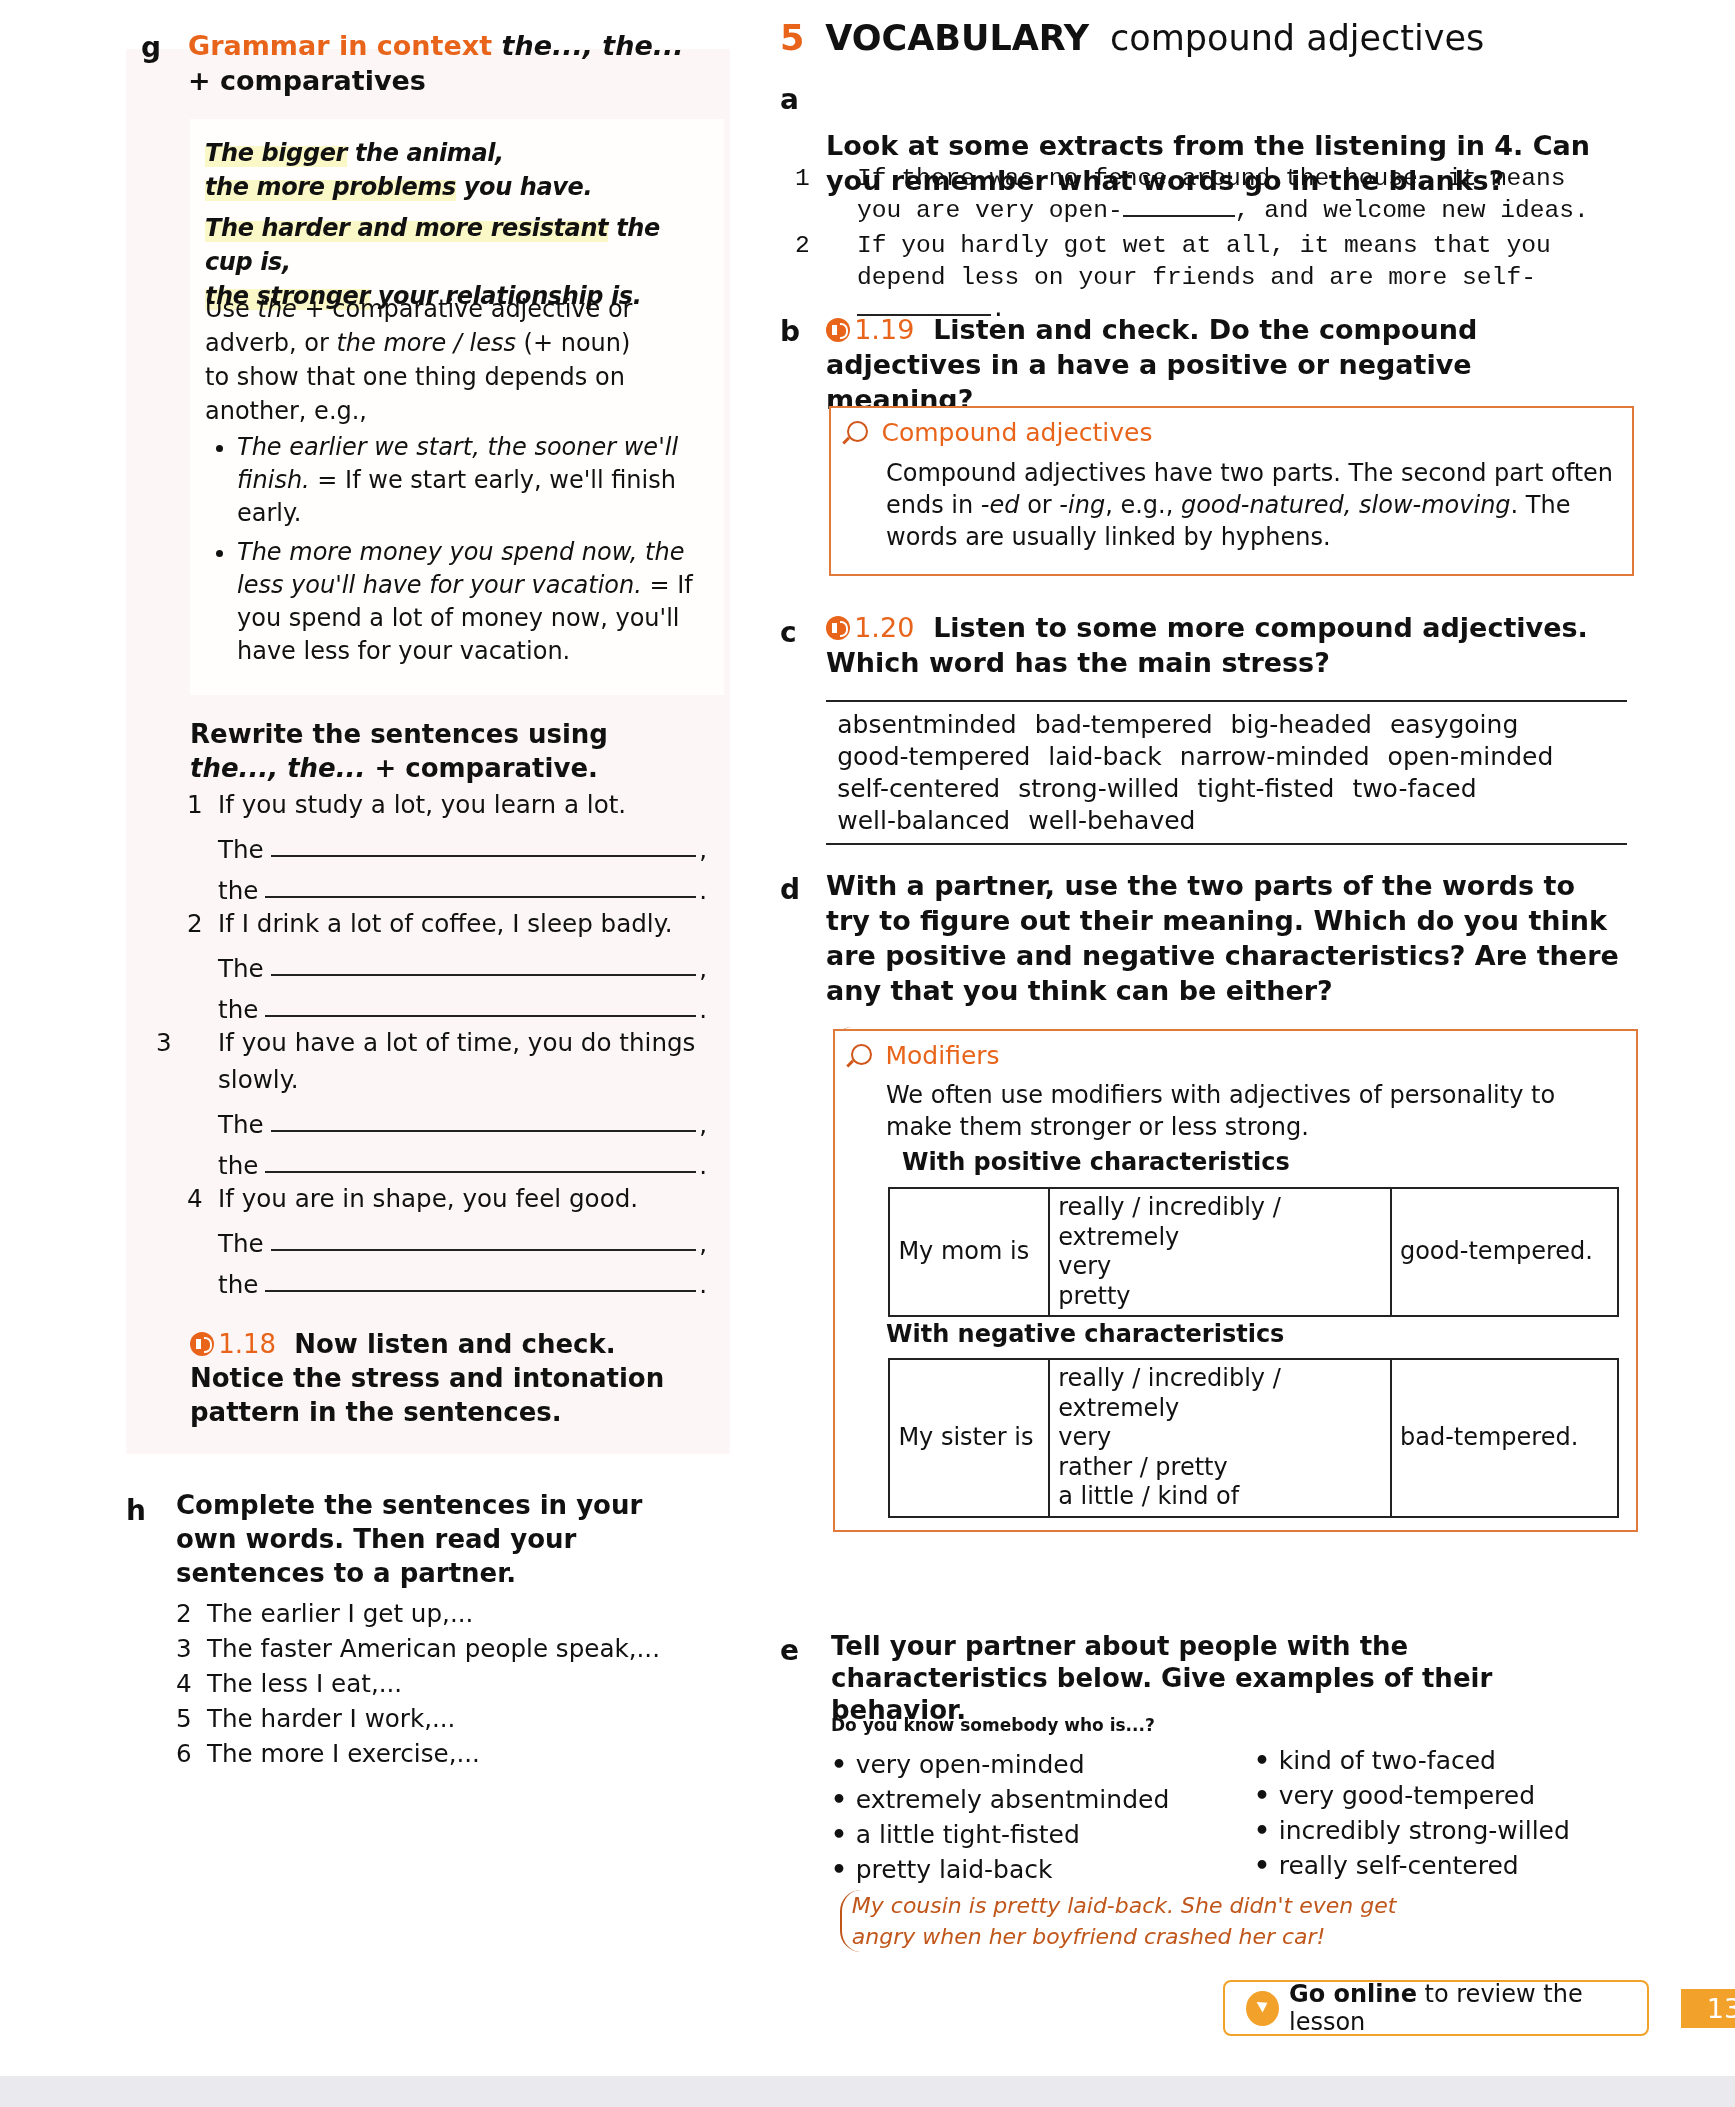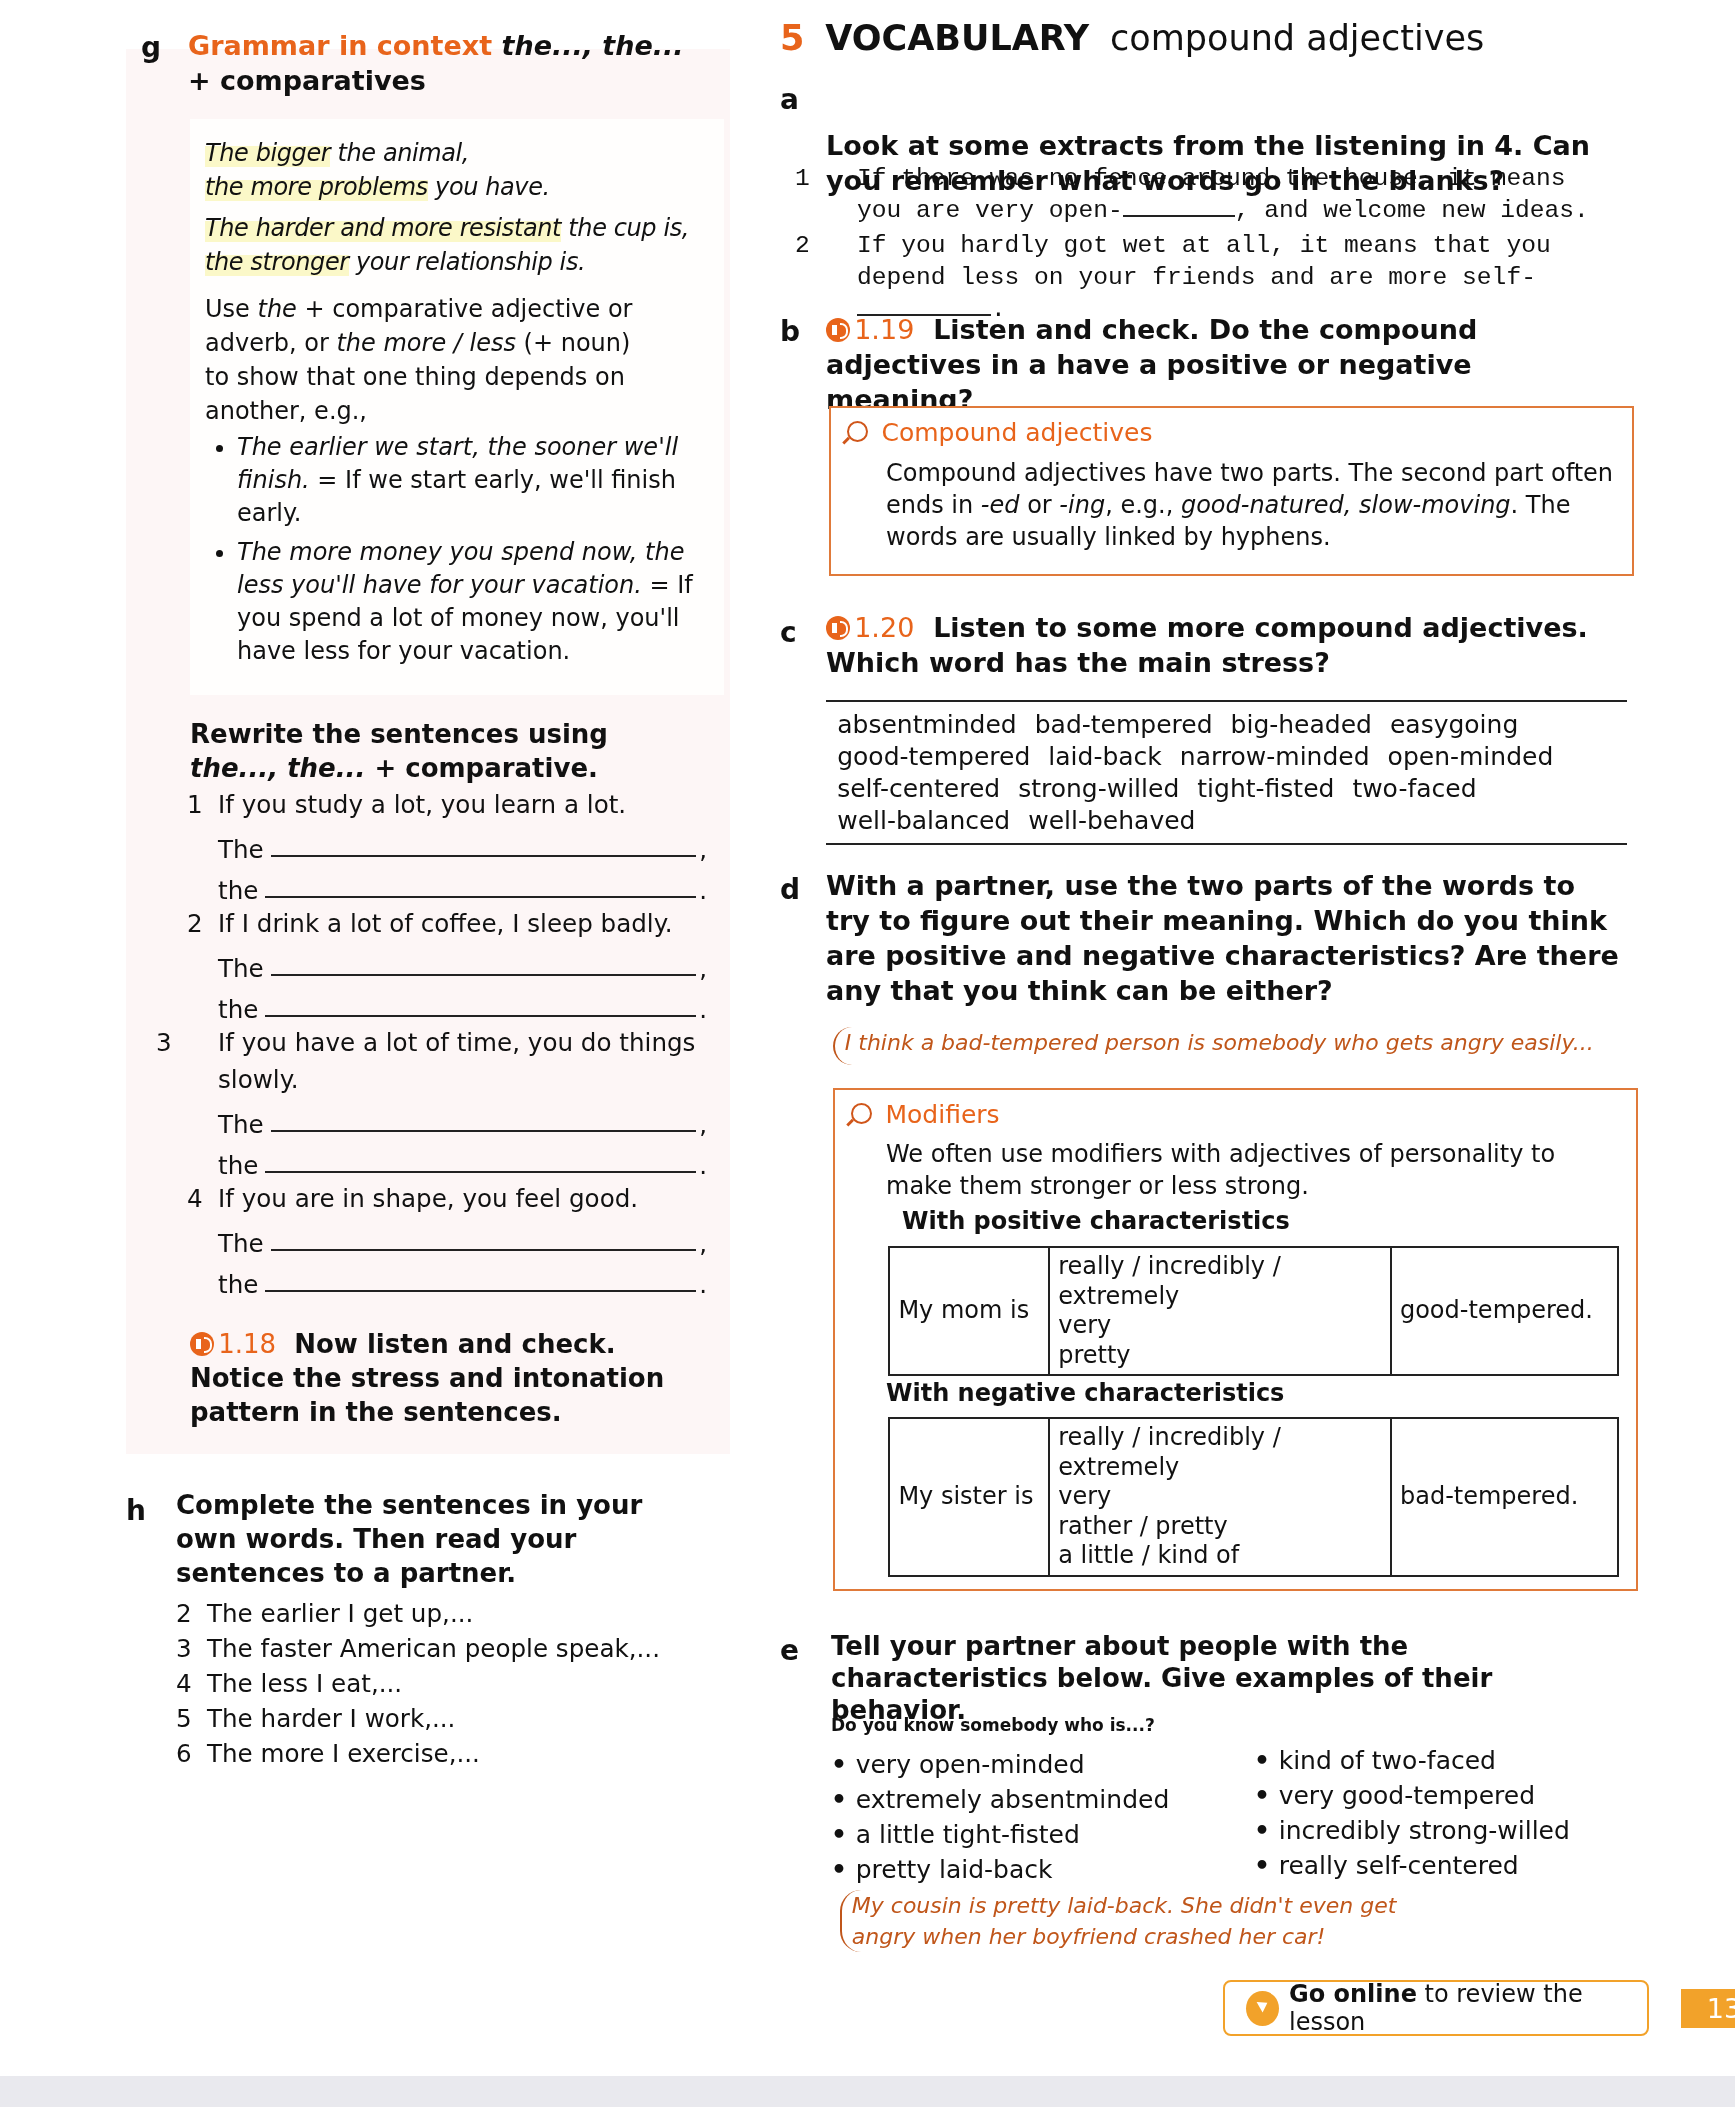--- a/index.html
+++ b/index.html
@@ -7,21 +7,21 @@
        font-family:"DejaVu Sans","Liberation Sans",sans-serif;color:#111;}
   .abs{position:absolute;}
   .letter{font-weight:bold;font-size:28px;}
   .orange{color:#e8641b;}
   .it{font-style:italic;}
   .b{font-weight:bold;}
   
   #left-panel{left:126px;top:49px;width:604px;height:1405px;background:#fdf6f6;}
   .gram-head{font-size:27px;line-height:35px;font-weight:bold;}
   .inner-box{background:#fffefd;}
-  .ex{font-size:24px;line-height:34px;font-style:italic;font-weight:normal;letter-spacing:-0.4px;}
+  .ex{font-size:24px;line-height:34px;font-style:italic;font-weight:bold;letter-spacing:-0.4px;}
   .hl{background:linear-gradient(transparent 25%, #fbf8c8 25%);}
   .rule-text{font-size:24px;line-height:34px;}
   ul.bul{margin:0;padding-left:32px;font-size:24px;line-height:33px;}
   ul.bul li{margin-bottom:5.6px;}
   .task{font-size:26px;line-height:34px;font-weight:bold;}
   .q{font-size:24.6px;line-height:37px;}
   .blankrow{font-size:24.6px;height:41px;display:flex;align-items:flex-end;}
   .blank{flex:1;border-bottom:2.1px solid #222;margin:0 2.8px 7px 7px;height:0.7px;}
   .audio-icon{display:inline-block;width:24px;height:24px;border-radius:50%;background:#e8641b;
        position:relative;vertical-align:-2.8px;margin-right:4.2px;}
@@ -191,21 +191,21 @@
     <div><span>good-tempered</span><span>laid-back</span><span>narrow-minded</span><span>open-minded</span></div>
     <div><span>self-centered</span><span>strong-willed</span><span>tight-fisted</span><span>two-faced</span></div>
     <div><span>well-balanced</span><span>well-behaved</span></div>
   </div>
 </div>
 
 <div class="abs letter" style="left:780px;top:873px;">d</div>
 <div class="abs rp b" style="left:826px;top:868px;width:801px;">With a partner, use the two parts of the words to try to figure out their meaning. Which do you think are positive and negative characteristics? Are there any that you think can be either?</div>
 <div class="abs speech speech-bracket" style="left:833px;top:1027px;width:794px;padding-left:9.8px;height:38px;">I think a bad-tempered person is somebody who gets angry easily...</div>
 
-<div class="abs tip-box" style="left:833px;top:1088px;width:801px;height:499px;text-decoration:underline;">
+<div class="abs tip-box" style="left:833px;top:1029px;width:801px;height:499px;text-decoration:underline;">
   <div class="tip-title" style="position:absolute;left:15.5px;top:9.8px;"><span class="mag"></span><span>Modifiers</span></div>
   <div style="position:absolute;left:51px;top:48px;width:731px;font-size:24px;line-height:32px;">We often use modifiers with adjectives of personality to make them stronger or less strong.</div>
   <div class="b" style="position:absolute;left:51px;top:117px;font-size:24px;margin-left:16px;">With positive characteristics</div>
   <table class="mod" style="position:absolute;left:53px;top:156px;width:731px;height:111px;">
     <tbody>
         <tr>
       <td style="width:141px;">My mom is</td>
       <td style="width:323px;">
         <div>really / incredibly / extremely</div>
         <div>very</div>

